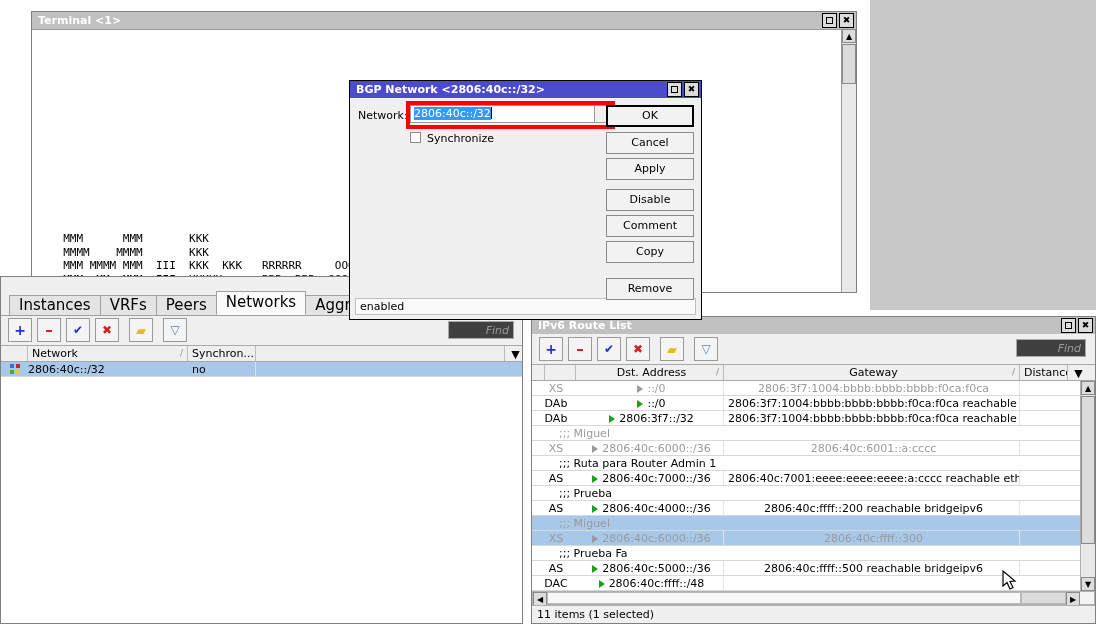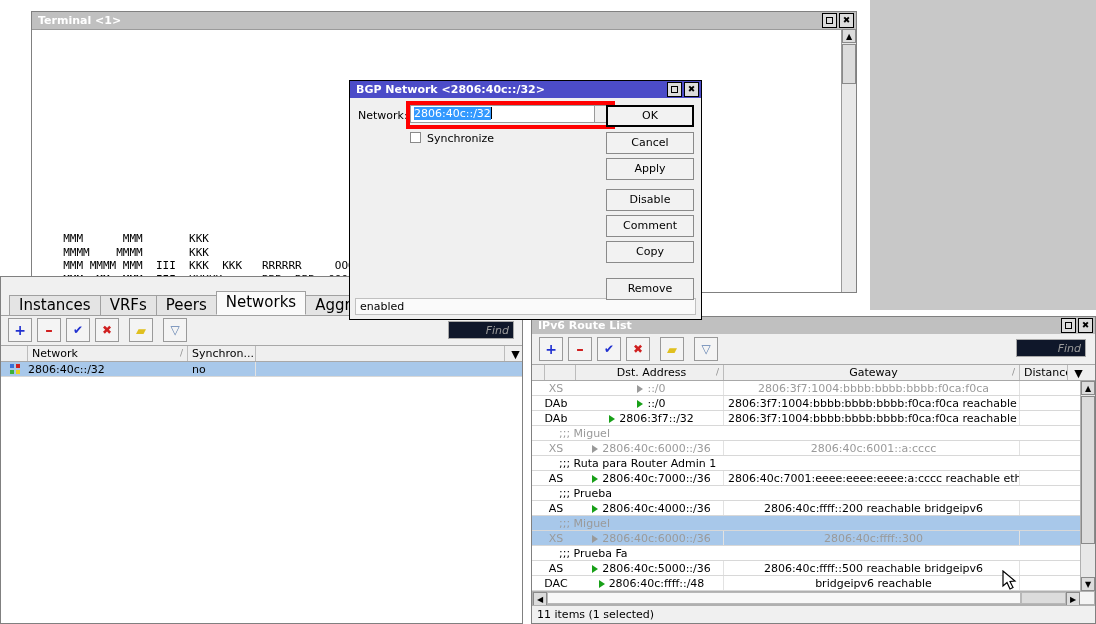--- a/index.html
+++ b/index.html
@@ -39,21 +39,21 @@
   #bgp .tabs{position:absolute;left:0;top:17px;width:100%;height:22px;background:#f0f0f0;
              border-bottom:1px solid #a0a0a0;display:flex;align-items:flex-end;padding-left:8px;box-sizing:border-box;}
   .tab{height:19px;line-height:19px;padding:0 9px;background:#e4e4e4;border:1px solid #a0a0a0;border-bottom:none;
        margin-right:-1px;font-size:15px;color:#000;white-space:nowrap;}
   .tab.active{background:#fafafa;height:22px;line-height:21px;border-bottom:1px solid #fafafa;position:relative;z-index:3;}
   .toolbar{position:absolute;left:0;top:39px;width:100%;height:28px;background:#f0f0f0;
            display:flex;align-items:center;padding-left:7px;box-sizing:border-box;}
   .tbtn{width:22px;height:22px;background:#f4f4f4;border:1px solid #9a9a9a;margin-right:5px;
         display:flex;align-items:center;justify-content:center;font-size:14px;font-weight:bold;line-height:1;}
   .tbtn.gapl{margin-left:5px;}
-  .findbox{position:absolute;right:8px;top:44px;width:66px;height:18px;background:#0f172a;border:1px solid #a8a8a8;
+  .findbox{position:absolute;right:8px;top:44px;width:66px;height:18px;background:#404040;border:1px solid #a8a8a8;
            box-sizing:border-box;}
   .findbox span{display:block;text-align:right;padding:2px 4px 0 0;font-style:italic;color:#9a9a9a;font-size:11px;}
 
   
   .thead{display:flex;height:17px;background:#efefef;border-top:1px solid #a8a8a8;border-bottom:1px solid #a8a8a8;
          box-sizing:border-box;font-size:11px;}
   .th{border-right:1px solid #bcbcbc;box-sizing:border-box;padding:1px 0 0 4px;position:relative;overflow:hidden;white-space:nowrap;}
   .th .srt{position:absolute;right:4px;top:2px;color:#909090;font-size:9px;}
   .thmenu{width:17px;display:flex;align-items:center;justify-content:center;border-right:none;}
   .rowzone{position:absolute;left:0;right:0;overflow:hidden;background:#fff;}
@@ -271,21 +271,20 @@
         <div class="cmtrow">;;; Prueba Fa</div>
         <div class="row">
           <div class="cell" style="width:44px;border-right:none">AS</div>
           <div class="cell" style="width:148px"><span class="arrw"></span>2806:40c:5000::/36</div>
           <div class="cell" style="width:296px">2806:40c:ffff::500 reachable bridgeipv6</div>
           <div class="cell" style="width:48px;border-right:none"></div>
         </div>
         <div class="row">
           <div class="cell" style="width:44px;border-right:none">DAC</div>
           <div class="cell" style="width:148px"><span class="arrw"></span>2806:40c:ffff::/48</div>
-          <div class="cell" style="width:296px">bridgeipv6 reachable</div>
           <div class="cell" style="width:48px;border-right:none"></div>
         </div>
       </div>
 
     <div class="rt-scroll" style="top:17px;bottom:0;">
       <div class="sb-arrow">▲</div>
       <div class="rt-thumb" style="top:15px;height:148px;"></div>
       <div class="sb-arrow" style="position:absolute;bottom:0;left:0;">▼</div>
     </div>
   </div>

